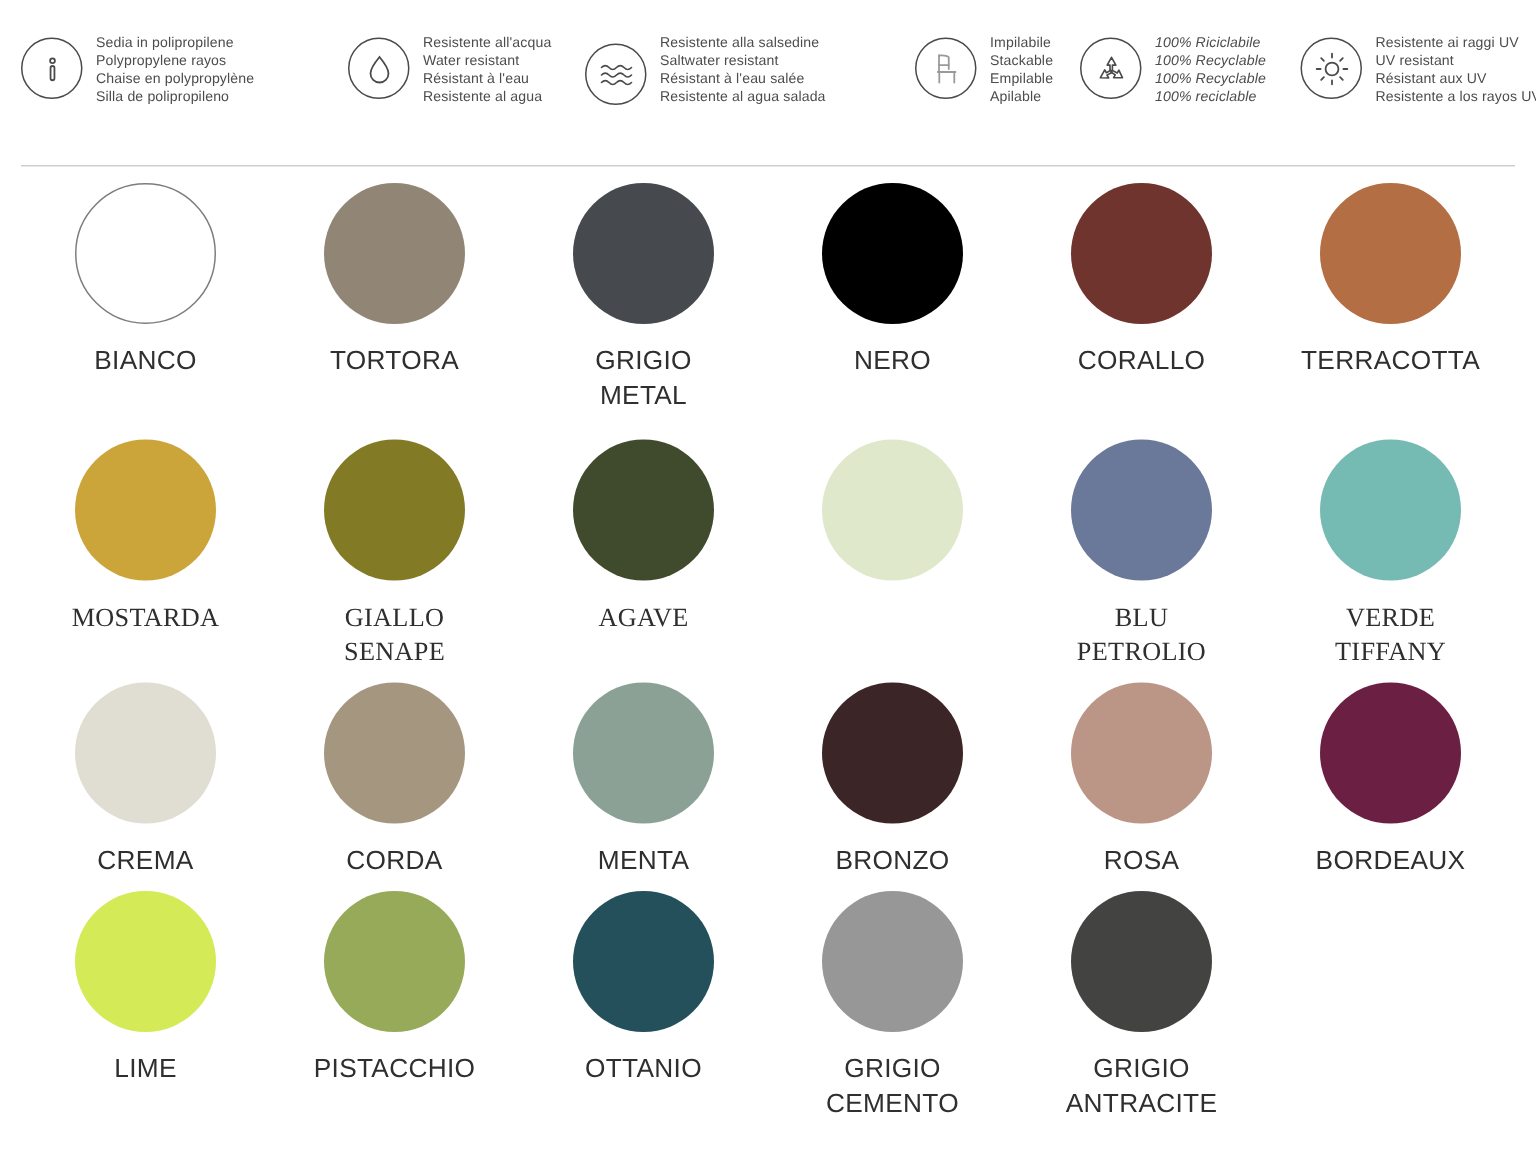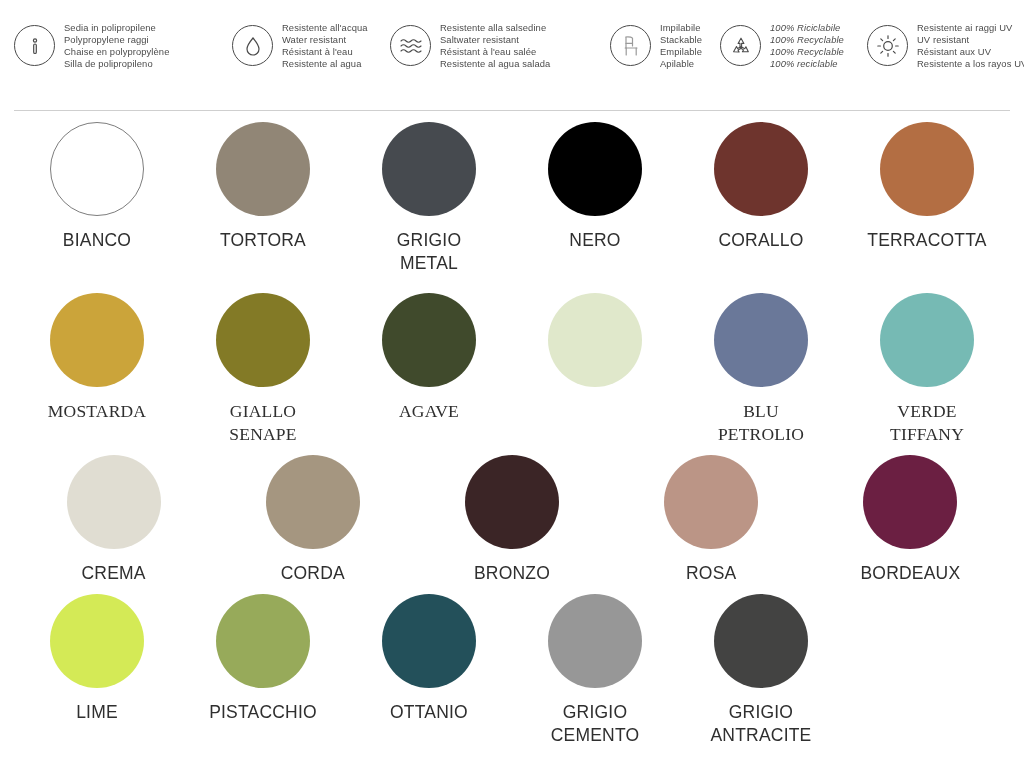--- a/index.html
+++ b/index.html
@@ -48,21 +48,21 @@
     line-height: 12.1px;
     color: #4c4c4c;
     white-space: nowrap;
     padding-top: 2px;
   }
   .feature-text div { letter-spacing: 0.1px; }
 
   
   .f-0 { width: 218px; }
   .f-1 { width: 158px; }
-  .f-2 { width: 220px; }
+  .f-2 { width: 220px; align-items: flex-end; }
   .f-3 { width: 110px; }
   .f-4 { width: 147px; font-style: italic; }
   .f-5 { width: 160px; }
 
   
   .divider {
     position: absolute;
     left: 14px;
     top: 110px;
     width: 996px;
@@ -121,21 +121,21 @@
 
   <div class="feature f-0">
     <div class="feature-icon">
       <svg width="20" height="22" viewBox="0 0 20 22">
         <circle cx="10" cy="5.5" r="1.6" fill="none" stroke="#4a4a4a" stroke-width="1.2"></circle>
         <rect x="8.7" y="9" width="2.6" height="9.5" rx="1.3" fill="none" stroke="#4a4a4a" stroke-width="1.2"></rect>
       </svg>
     </div>
     <div class="feature-text">
       <div>Sedia in polipropilene</div>
-      <div>Polypropylene raggi</div>
+      <div>Polypropylene rayos</div>
       <div>Chaise en polypropylène</div>
       <div>Silla de polipropileno</div>
     </div>
   </div>
 
   <div class="feature f-1">
     <div class="feature-icon">
       <svg width="18" height="22" viewBox="0 0 18 22">
         <path d="M9 3 C9 3 3 10.2 3 14 a6 6 0 0 0 12 0 C15 10.2 9 3 9 3 Z" fill="none" stroke="#4a4a4a" stroke-width="1.2"></path>
       </svg>
@@ -292,20 +292,24 @@
   <div class="swatch-row row-2">
       <div class="swatch-cell">
         <div class="swatch-dot" style="background: rgb(224, 221, 210);"></div>
         <div class="swatch-label">CREMA</div>
       </div>
       <div class="swatch-cell">
         <div class="swatch-dot" style="background: rgb(165, 150, 128);"></div>
         <div class="swatch-label">CORDA</div>
       </div>
       <div class="swatch-cell">
+        <div class="swatch-dot" style="background: rgb(139, 161, 149);"></div>
+        <div class="swatch-label">MENTA</div>
+      </div>
+      <div class="swatch-cell">
         <div class="swatch-dot" style="background: rgb(59, 37, 38);"></div>
         <div class="swatch-label">BRONZO</div>
       </div>
       <div class="swatch-cell">
         <div class="swatch-dot" style="background: rgb(187, 149, 134);"></div>
         <div class="swatch-label">ROSA</div>
       </div>
       <div class="swatch-cell">
         <div class="swatch-dot" style="background: rgb(107, 31, 66);"></div>
         <div class="swatch-label">BORDEAUX</div>

